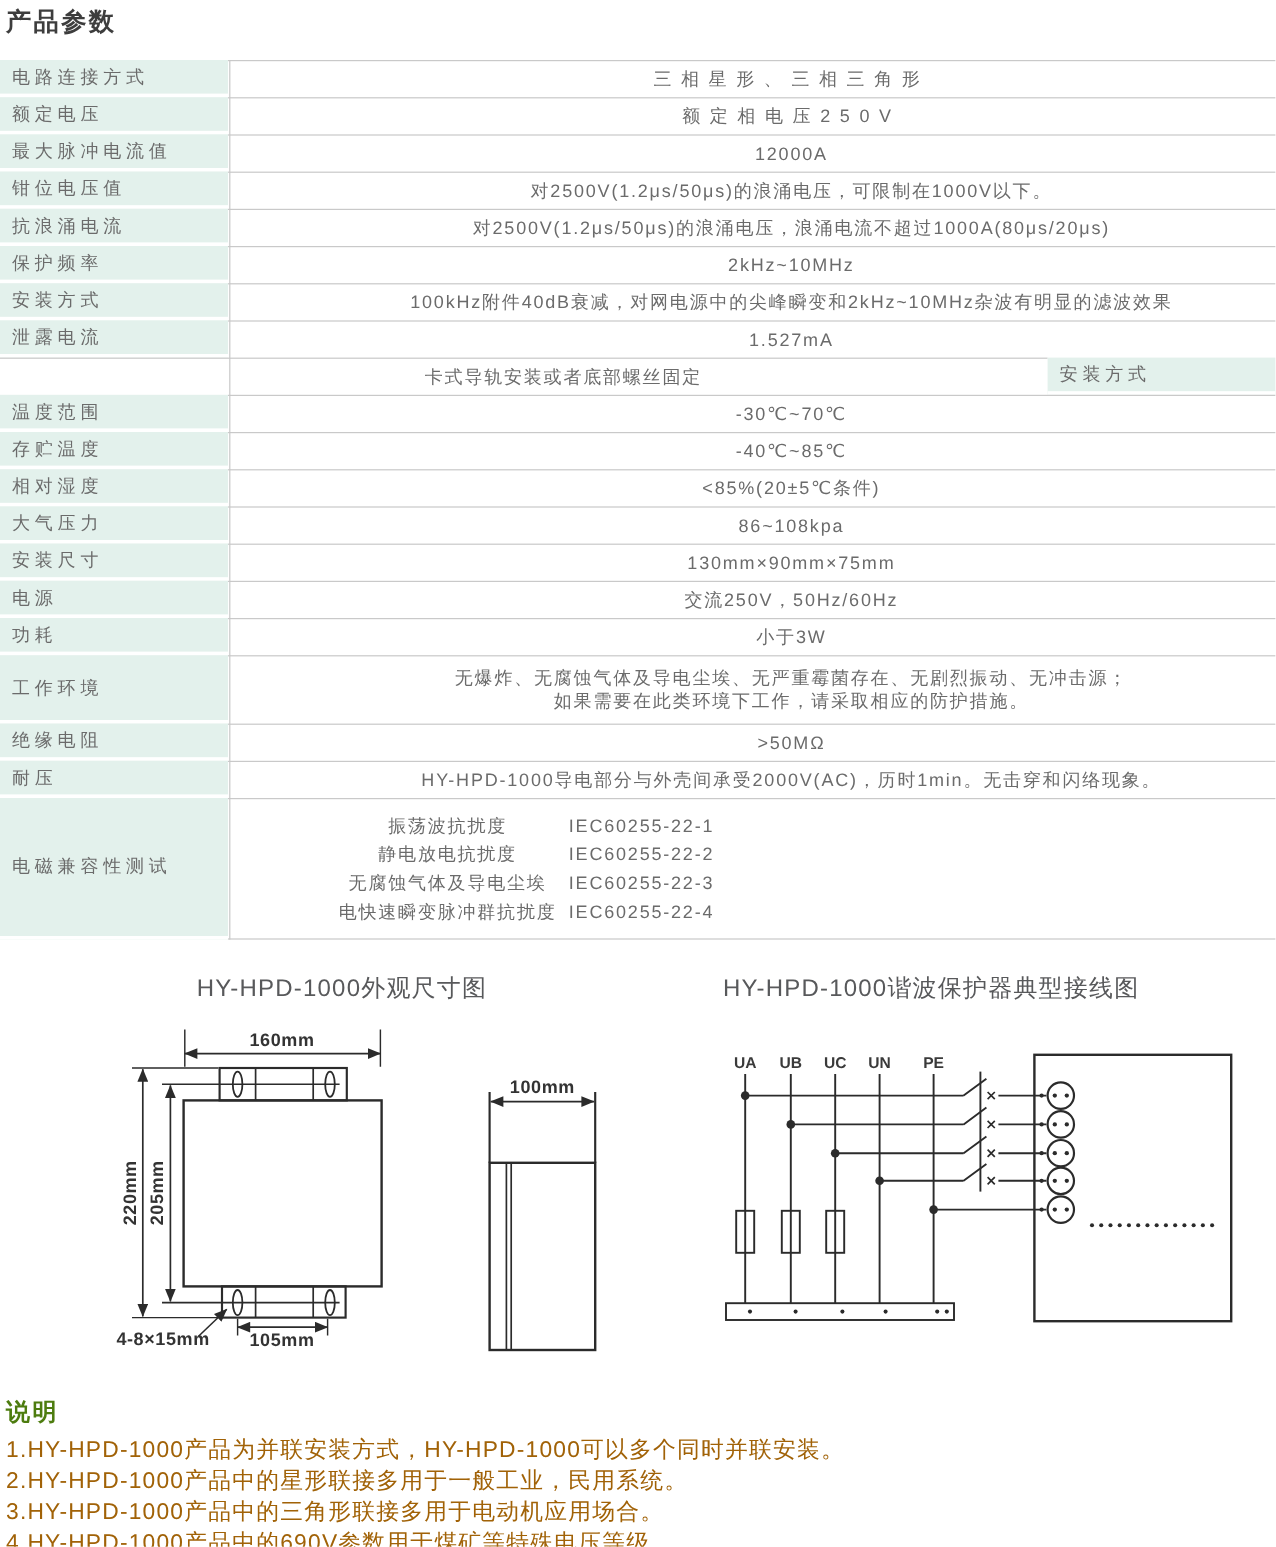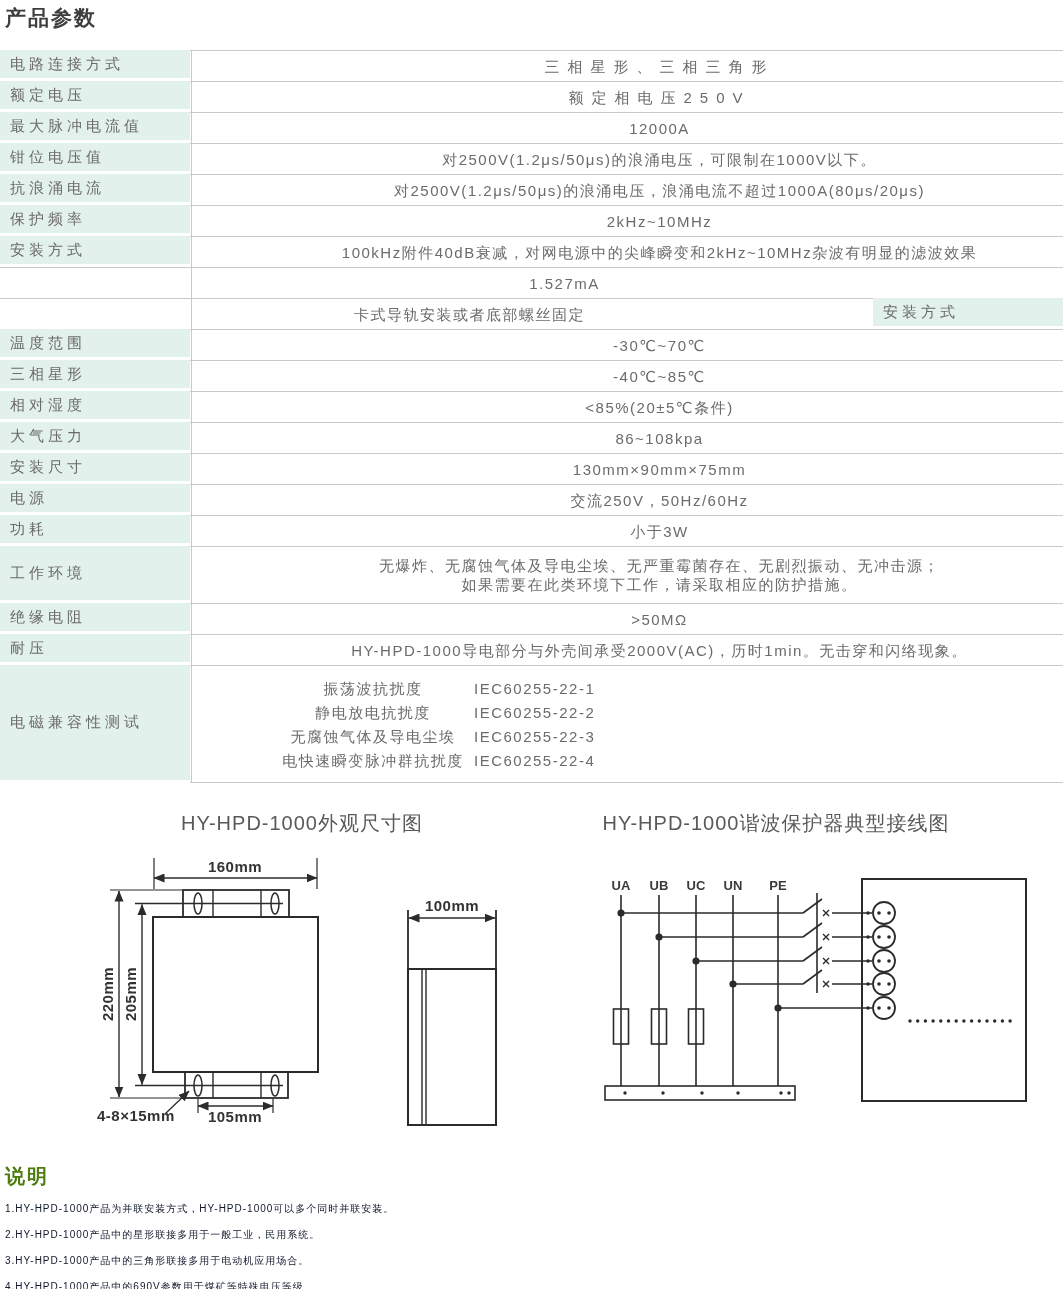--- a/index.html
+++ b/index.html
@@ -39,38 +39,38 @@
   .cell-value.spaced{letter-spacing:8px;}
   .cell-value.multiline{padding-top:9px;padding-bottom:9px;}
   .cell-value.emc{padding-top:10px;padding-bottom:10px;}
   .test-line{display:flex;height:24px;align-items:center;letter-spacing:1.5px;}
   .test-name{display:inline-block;width:202px;flex:0 0 202px;}
   
   .diagram-title{
     position:absolute;top:810px;height:26px;
     font-size:20px;color:#58595b;letter-spacing:1px;text-align:center;
   }
-  #dim-title{left:92px;width:420px;}
+  #dim-title{left:75px;width:420px;}
   #wire-title{left:560px;width:432px;}
   .diagram-svg{position:absolute;}
   #dim-svg{left:85px;top:845px;}
   #wire-svg{left:560px;top:845px;}
   svg text.dim-label{
     font-family:"Liberation Sans","DejaVu Sans",sans-serif;
     font-size:15px;font-weight:bold;fill:#333;letter-spacing:0.5px;
   }
   svg text.term-label{
     font-family:"Liberation Sans","DejaVu Sans",sans-serif;
     font-size:13px;font-weight:bold;fill:#3a3a3a;
   }
   
   .notes{position:absolute;left:5px;top:1163px;width:1050px;}
   .notes-title{font-size:20px;font-weight:bold;color:#4d7c0f;letter-spacing:2px;}
   .note-item{
-    font-size:10px;color:#0f172a;letter-spacing:1px;line-height:26px;margin-top:0;
+    font-size:19px;color:#a16207;letter-spacing:1px;line-height:26px;margin-top:0;
   }
   .note-item:first-of-type{margin-top:6px;}
 </style>
 </head>
 <body style="--label-bg: #e3f1ec; --border: #c9c9c9;">
 
 <div class="page-title">产品参数</div>
 
 <div class="spec-table" id="spec-table">
   <div class="spec-vline"></div>
@@ -96,32 +96,33 @@
     </div>
     <div class="spec-row">
       <div class="cell cell-label">保护频率</div>
       <div class="cell cell-value">2kHz~10MHz</div>
     </div>
     <div class="spec-row">
       <div class="cell cell-label">安装方式</div>
       <div class="cell cell-value">100kHz附件40dB衰减，对网电源中的尖峰瞬变和2kHz~10MHz杂波有明显的滤波效果</div>
     </div>
     <div class="spec-row">
+      <div class="cell cell-label">泄露电流</div>
       <div class="cell cell-value">1.527mA</div>
     </div>
     <div class="spec-row">
       <div class="cell cell-value">卡式导轨安装或者底部螺丝固定</div>
       <div class="cell cell-label">安装方式</div>
     </div>
     <div class="spec-row">
       <div class="cell cell-label">温度范围</div>
       <div class="cell cell-value">-30℃~70℃</div>
     </div>
     <div class="spec-row">
-      <div class="cell cell-label">三相星形</div>
+      <div class="cell cell-label">存贮温度</div>
       <div class="cell cell-value">-40℃~85℃</div>
     </div>
     <div class="spec-row">
       <div class="cell cell-label">相对湿度</div>
       <div class="cell cell-value">&lt;85%(20±5℃条件)</div>
     </div>
     <div class="spec-row">
       <div class="cell cell-label">大气压力</div>
       <div class="cell cell-value">86~108kpa</div>
     </div>

